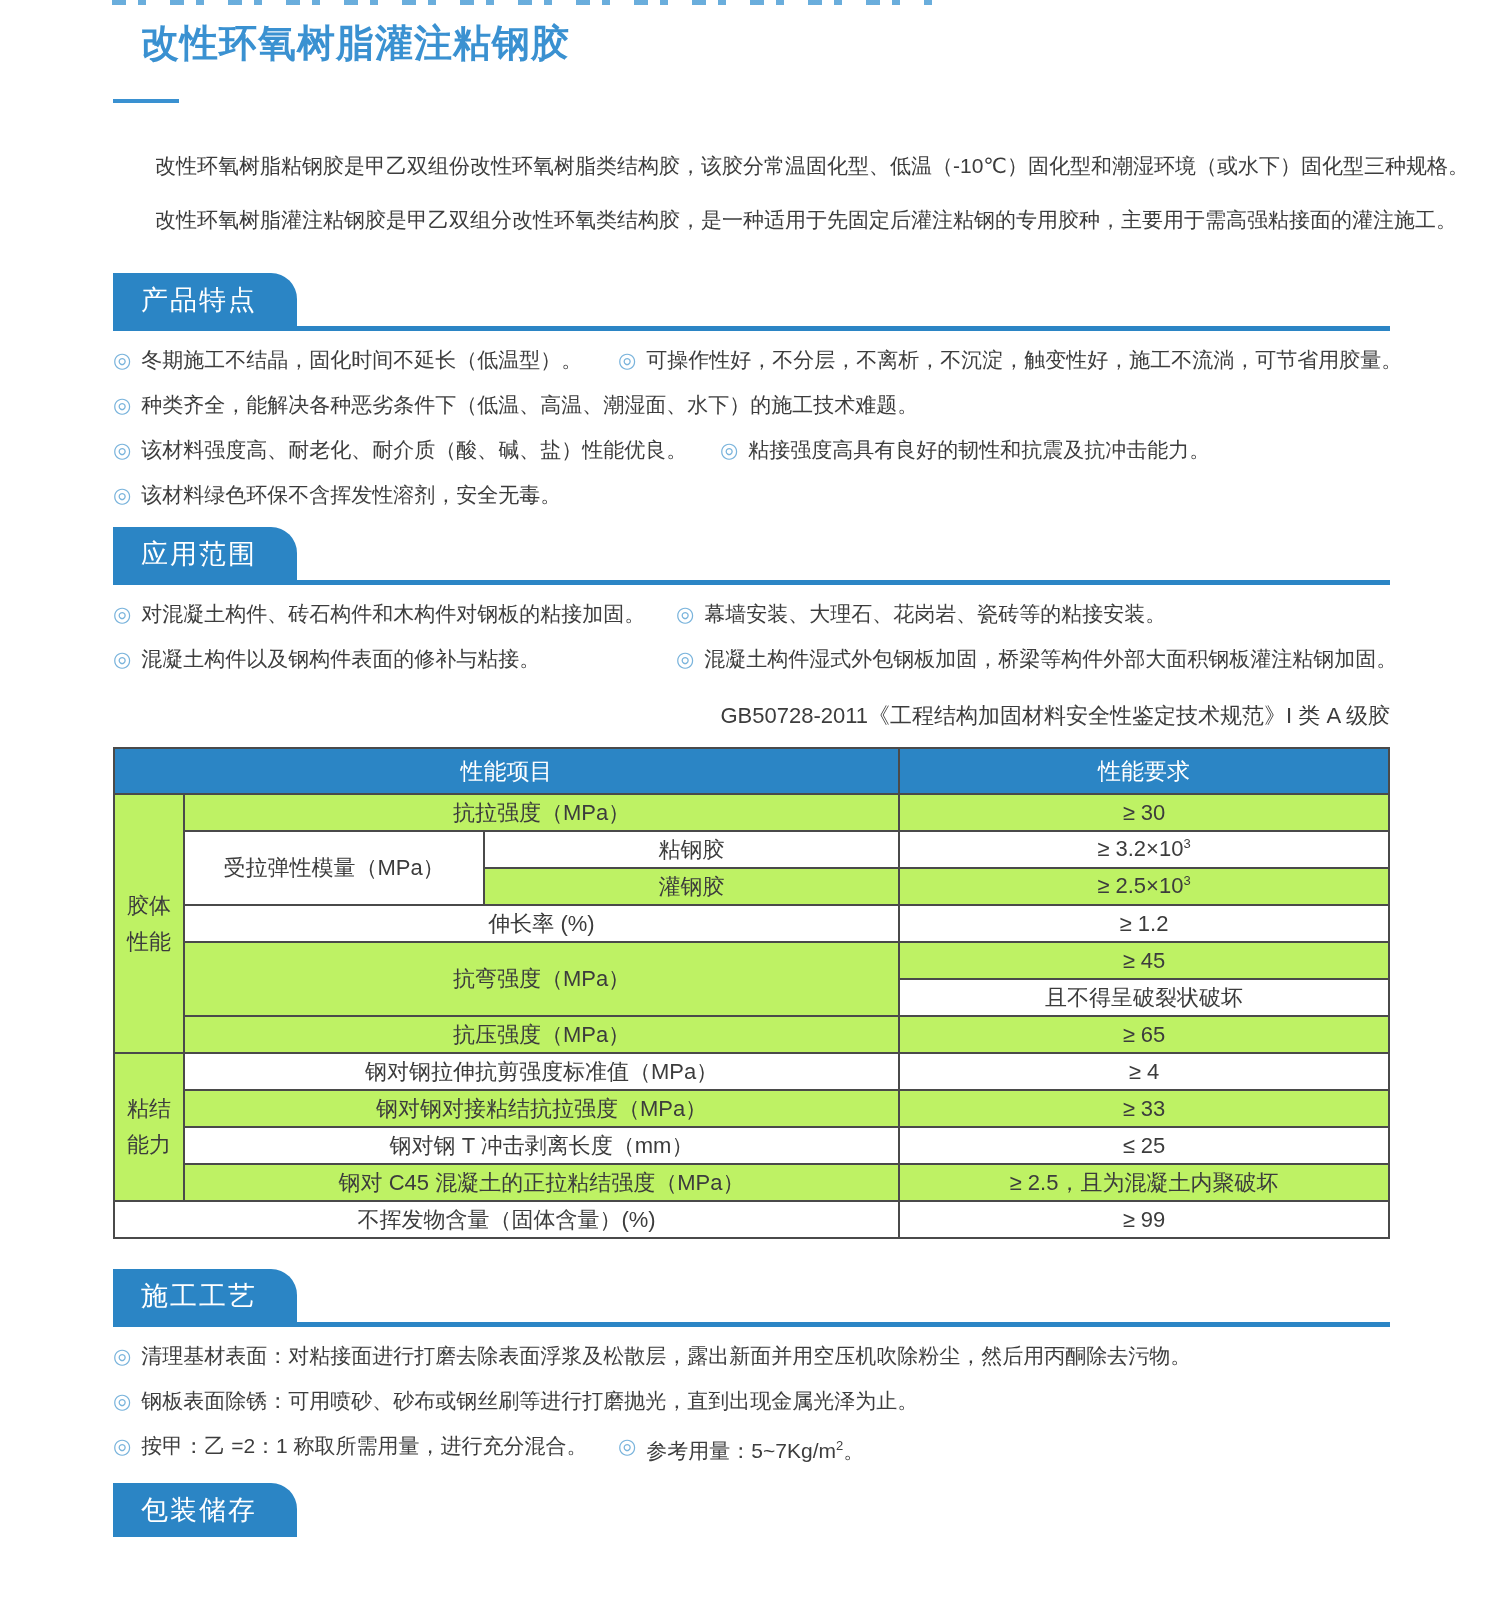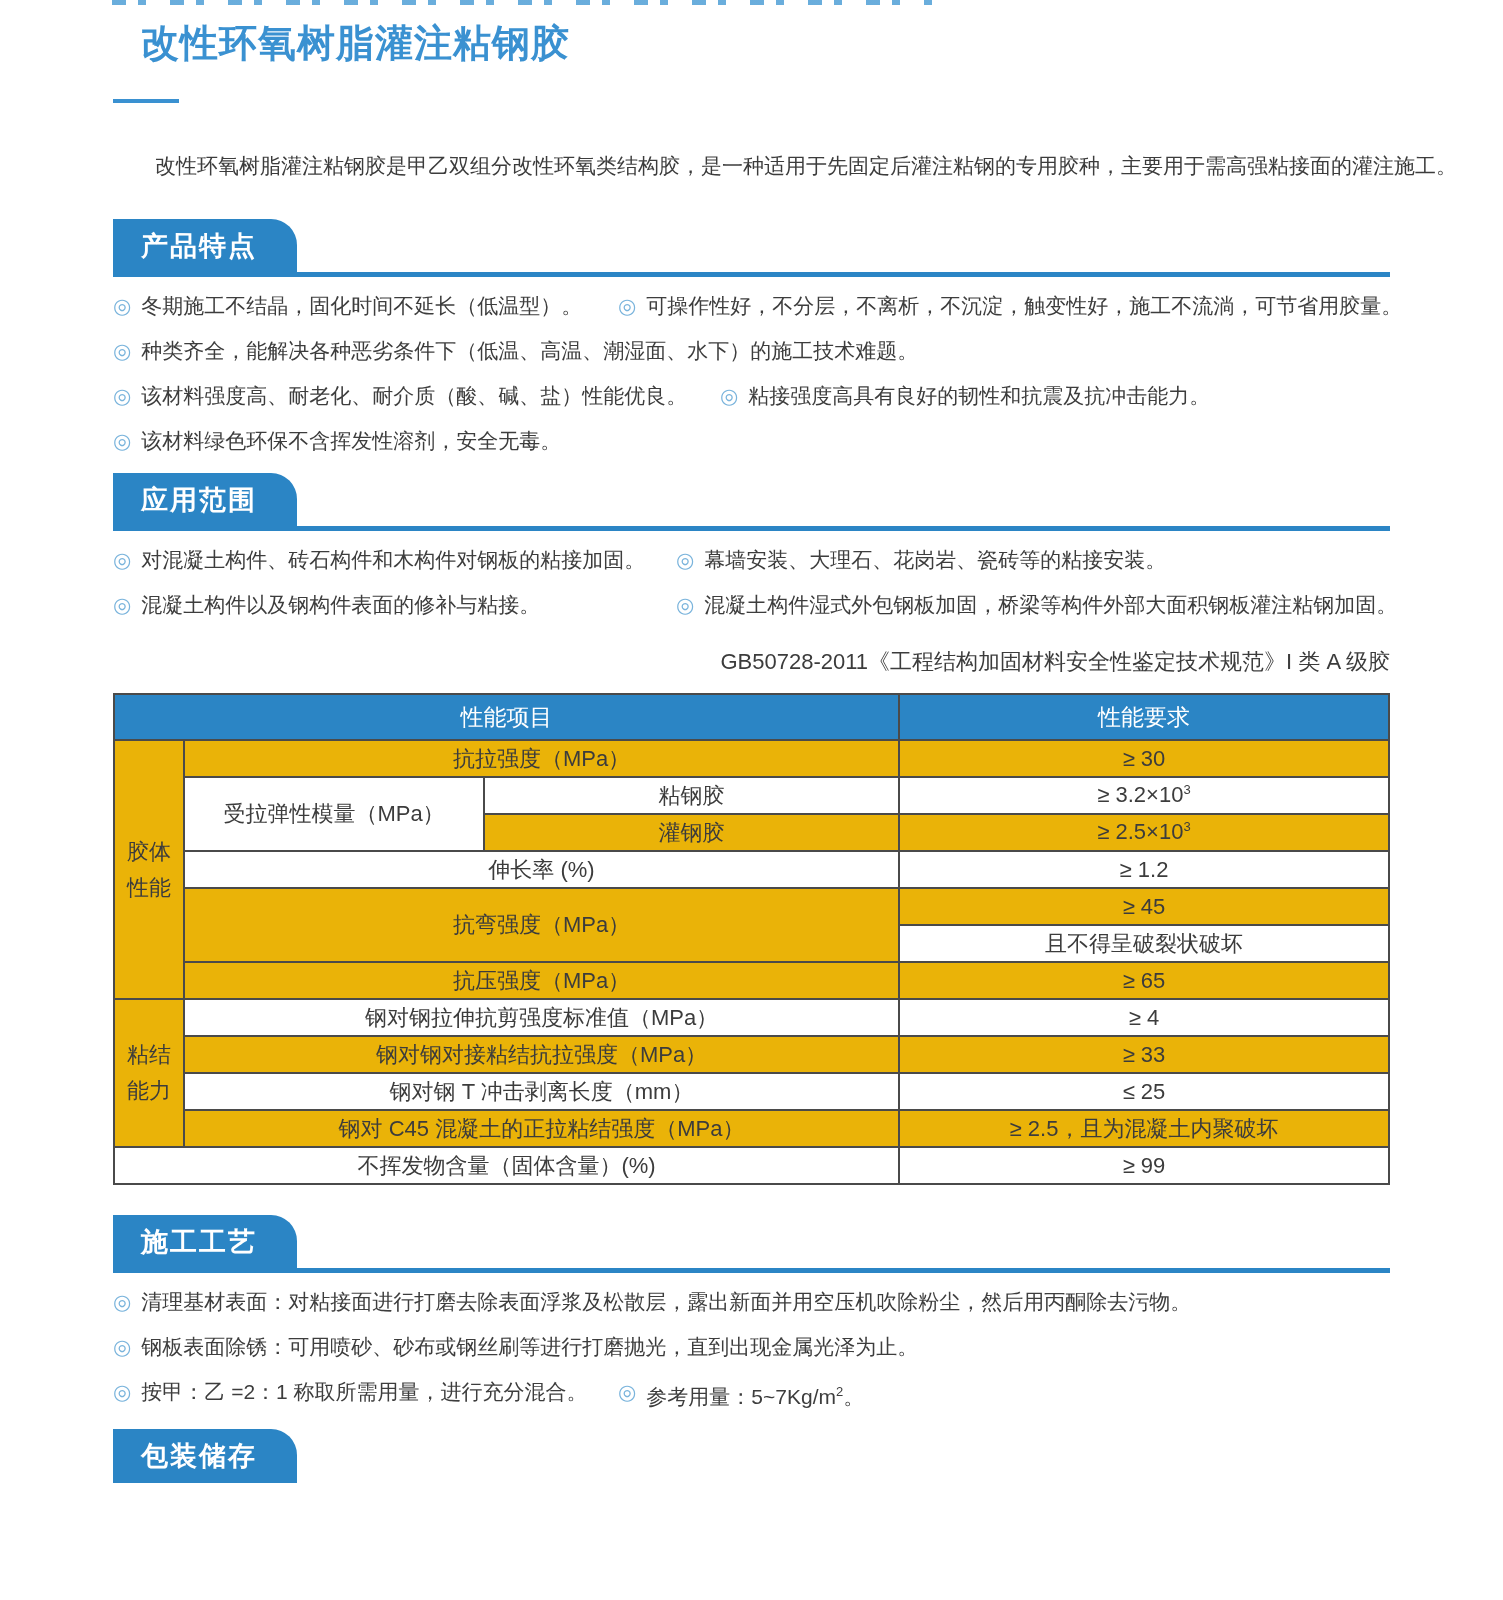--- a/index.html
+++ b/index.html
@@ -30,21 +30,21 @@
   .title-underline { width: 66px; height: 4px; background: #3a91d1; margin-top: 30px; }
 
   .intro { margin-top: 36px; font-size: 21px; line-height: 54px; color: #3c3c3c; }
   .intro p { margin: 0; text-indent: 42px; white-space: nowrap; }
 
   .section { margin-top: 26px; }
   .section-head { position: relative; }
   .badge {
     display: inline-block;
     background: #2b85c5; color: #ffffff;
-    font-size: 27px; font-weight: bold;
+    font-size: 27px; font-weight: normal;
     padding: 9px 40px 9px 28px;
     border-top-right-radius: 26px;
     letter-spacing: 2px;
     position: relative; z-index: 1;
   }
   .head-line { height: 5px; background: #2b85c5; margin-top: -1px; }
 
   .bullets { margin-top: 10px; }
   .b-row { display: flex; margin: 13px 0; font-size: 21px; line-height: 32px; white-space: nowrap; }
   .b-item { display: flex; align-items: flex-start; }
@@ -59,36 +59,37 @@
   table.perf th, table.perf td {
     border: 2px solid #4a4a4a;
     text-align: center; vertical-align: middle;
     font-size: 22px; font-weight: normal;
     padding: 2px 4px; height: 37px;
     color: #3c3c3c;
   }
   table.perf thead th {
     background: #2b85c5; color: #ffffff; height: 46px; font-size: 23px;
   }
-  td.gray { background: #eab308; }
+  td.gray { background: #bef264; }
   td.white { background: #ffffff; }
   td.group { line-height: 36px; padding: 0; }
   sup { font-size: 13px; }
 </style>
 </head>
 <body>
 
 <div class="crop-fragment"></div>
 
 <div class="page">
 
   <div class="doc-title">改性环氧树脂灌注粘钢胶</div>
   <div class="title-underline"></div>
 
   <div class="intro">
+    <p>改性环氧树脂粘钢胶是甲乙双组份改性环氧树脂类结构胶，该胶分常温固化型、低温（-10℃）固化型和潮湿环境（或水下）固化型三种规格。</p>
     <p>改性环氧树脂灌注粘钢胶是甲乙双组分改性环氧类结构胶，是一种适用于先固定后灌注粘钢的专用胶种，主要用于需高强粘接面的灌注施工。</p>
   </div>
 
   <div class="section">
     <div class="section-head">
       <span class="badge">产品特点</span>
       <div class="head-line"></div>
     </div>
     <div class="bullets">
       <div class="b-row">

